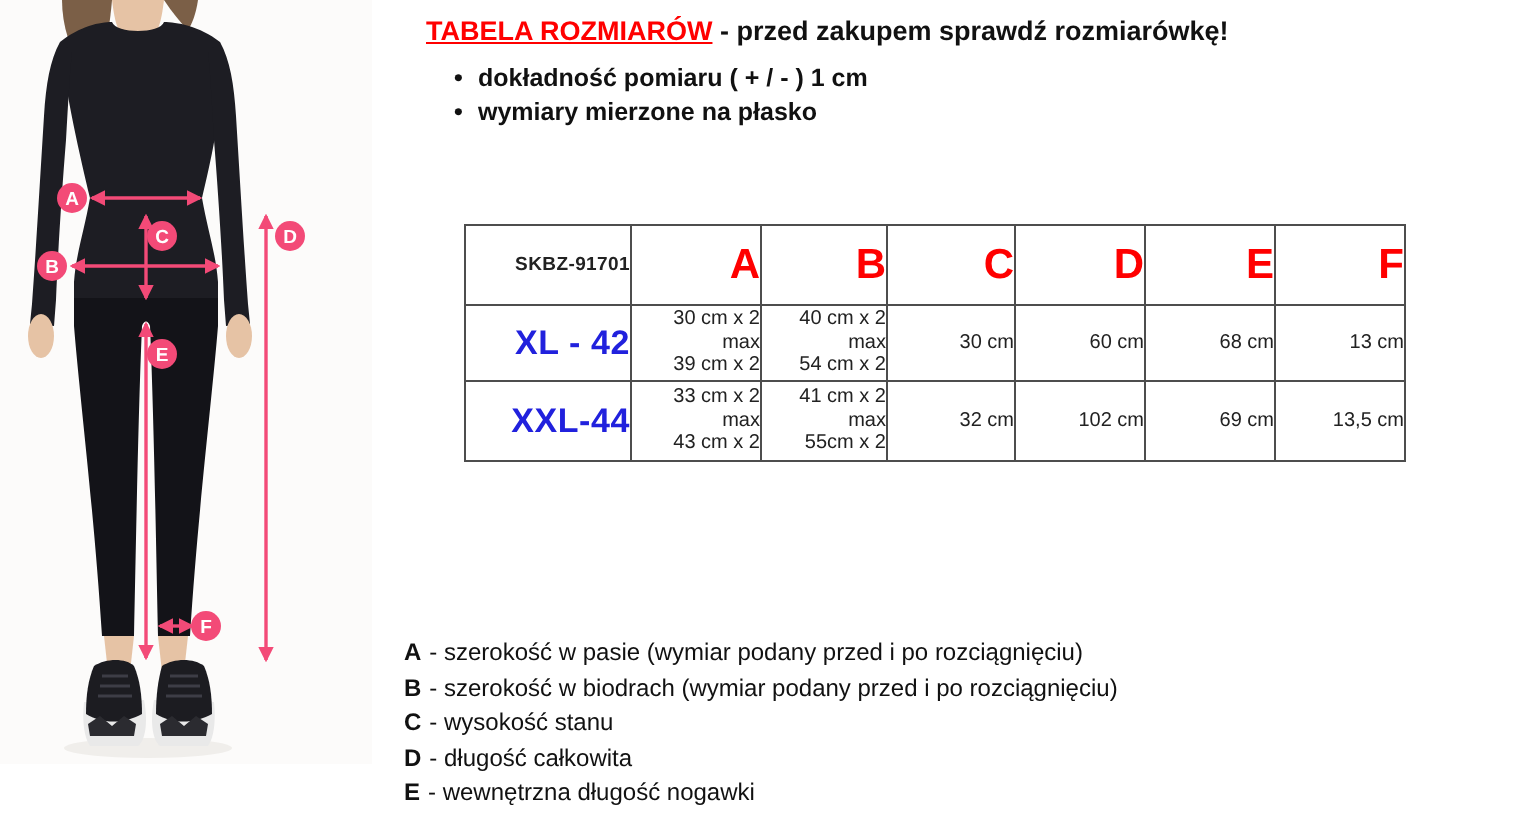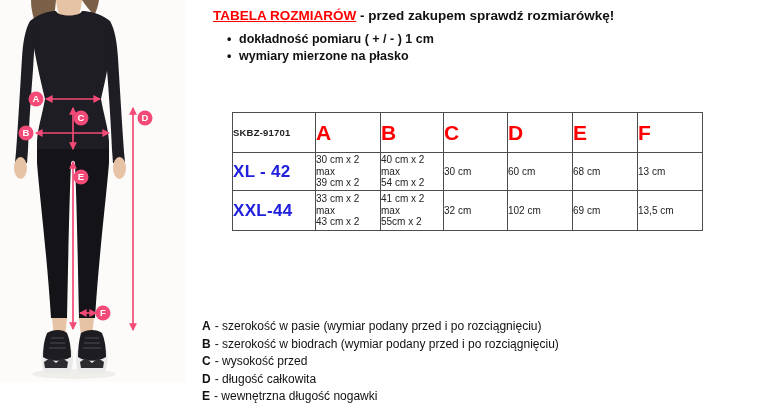--- a/index.html
+++ b/index.html
@@ -10,21 +10,21 @@
   .header-block{position:absolute;left:213px;top:8px;width:560px;}
   .title-line{font-size:13.5px;font-weight:bold;line-height:16px;white-space:nowrap;}
   .title-red{color:#ff0000;text-decoration:underline;}
   .title-rest{color:#111;}
   .bullets{margin-top:7px;margin-left:14px;}
   .bullet-row{display:flex;align-items:flex-start;line-height:17px;font-size:12.5px;font-weight:bold;}
   .bullet-dot{width:12px;color:#111;font-size:12.5px;}
 
   
   table.size-tbl{position:absolute;left:232px;top:112px;border-collapse:collapse;table-layout:fixed;}
-  table.size-tbl td{border:1px solid #4d4d4d;text-align:left;vertical-align:middle;padding:0;background:#fff;}
+  table.size-tbl td{border:1px solid #4d4d4d;text-align:right;vertical-align:middle;padding:0;background:#fff;}
   .code-cell{font-size:9.5px;font-weight:bold;color:#222;letter-spacing:.2px;}
   .letter-cell{font-size:21px;font-weight:bold;color:#ff0000;}
   .size-cell{font-size:17px;font-weight:bold;color:#2121dd;letter-spacing:.3px;margin-top:36px;}
   .val-cell{font-size:10px;font-weight:normal;color:#222;line-height:11.5px;white-space:pre-line;}
 
   
   .legend{position:absolute;left:202px;top:318px;}
   .legend-row{font-size:12px;line-height:17.6px;color:#111;white-space:nowrap;}
   .legend-letter{font-weight:bold;margin-right:4px;}
 
@@ -184,21 +184,21 @@
   </table>
 
   <div class="legend">
     <div class="legend-row">
       <span class="legend-letter">A</span><span>- szerokość w pasie (wymiar podany przed i po rozciągnięciu)</span>
     </div>
     <div class="legend-row">
       <span class="legend-letter">B</span><span>- szerokość w biodrach (wymiar podany przed i po rozciągnięciu)</span>
     </div>
     <div class="legend-row">
-      <span class="legend-letter">C</span><span>- wysokość przed</span>
+      <span class="legend-letter">C</span><span>- wysokość stanu</span>
     </div>
     <div class="legend-row">
       <span class="legend-letter">D</span><span>- długość całkowita</span>
     </div>
     <div class="legend-row">
       <span class="legend-letter">E</span><span>- wewnętrzna długość nogawki</span>
     </div>
   </div>
 
 </div>

